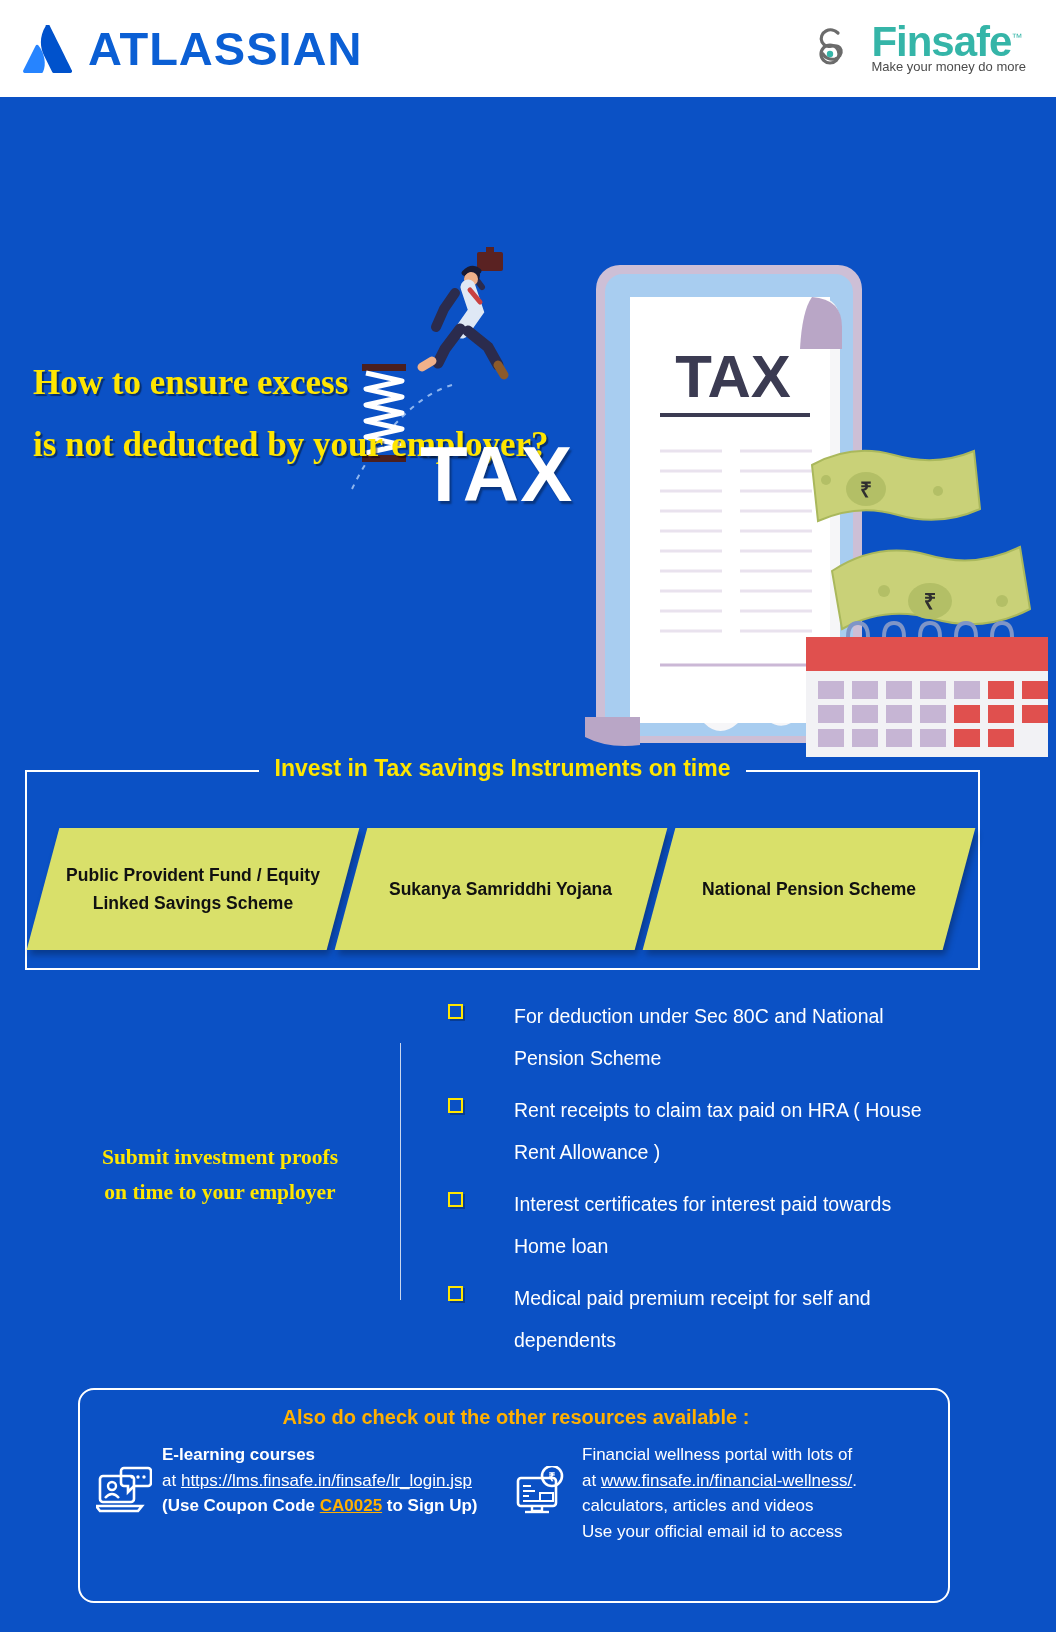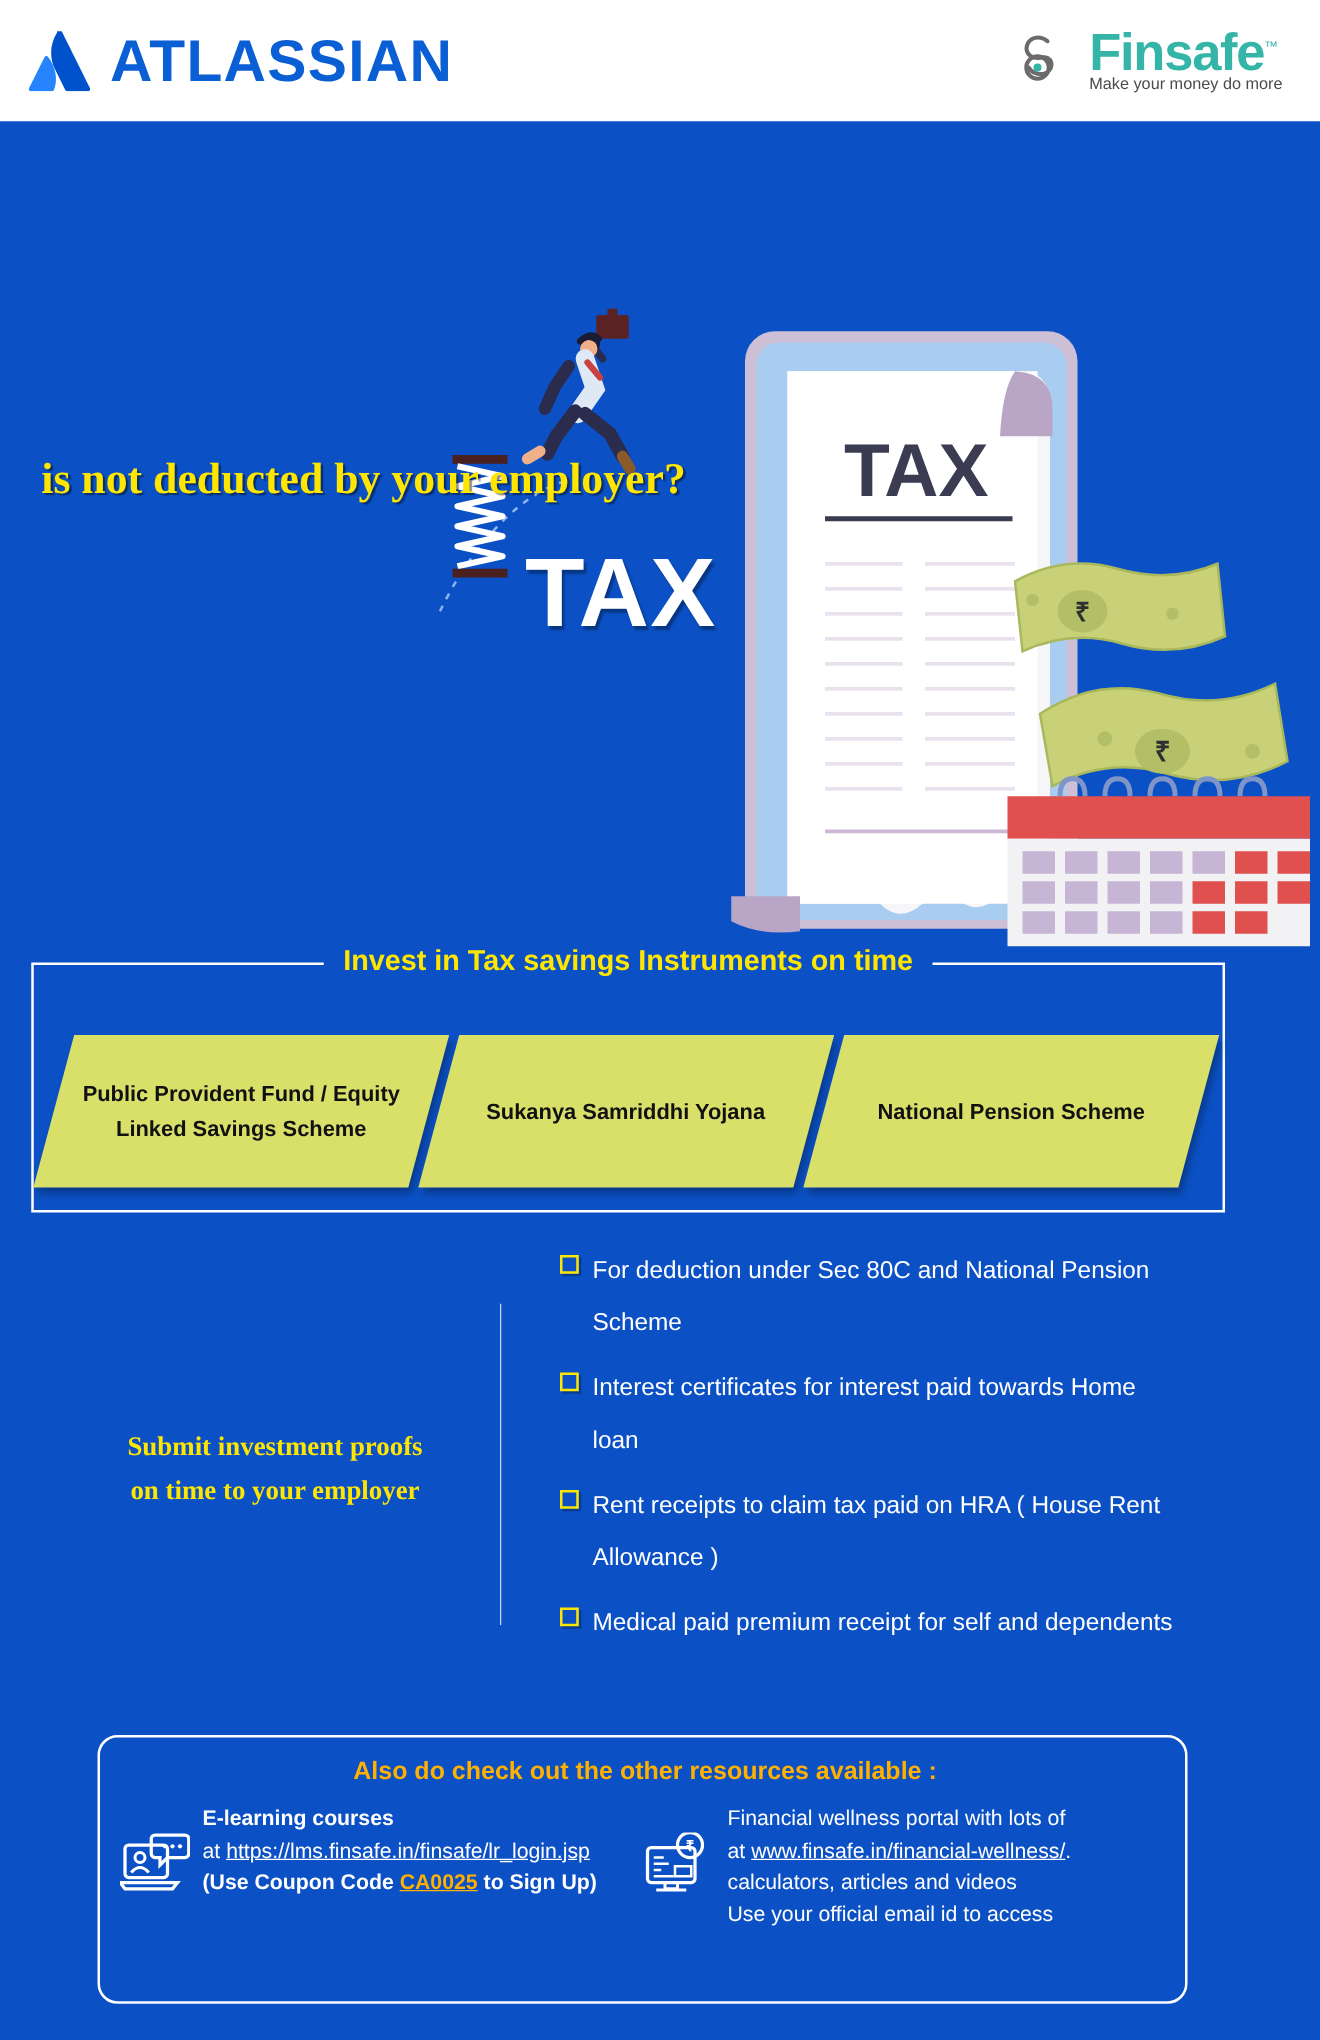--- a/index.html
+++ b/index.html
@@ -221,20 +221,21 @@
     border: 2.5px solid #ffe600;
     margin-top: 9px;
     box-sizing: border-box;
     box-shadow: 2px 2px 0 rgba(0,0,0,0.25);
   }
   .proof-text {
     font-family: "Liberation Sans", sans-serif;
     font-size: 19.5px;
     line-height: 42px;
     color: #ffffff;
+    margin-left: 40px;
   }
 
   
   .resources {
     position: absolute;
     left: 78px;
     top: 1388px;
     width: 872px;
     height: 215px;
     border: 2px solid #ffffff;
@@ -399,20 +400,21 @@
           <rect x="954" y="608" width="26" height="18"></rect>
             <rect x="988" y="608" width="26" height="18"></rect>
           <rect x="1022" y="608" width="26" height="18"></rect>
           <rect x="954" y="632" width="26" height="18"></rect>
             <rect x="988" y="632" width="26" height="18"></rect>
         </g>
       </g>
     </svg>
 
     <div class="headline">
+      <span class="l1">How to ensure excess</span>
       <span class="l2">is not deducted by your employer?</span>
     </div>
 
     <div class="taxword">TAX</div>
   </div>
 
   <div class="invest-box"></div>
   <div class="invest-title">
     <span>Invest in Tax savings Instruments on time</span>
   </div>
@@ -434,25 +436,25 @@
       <div>on time to your employer</div>
     </div>
     <div class="proofs-divider"></div>
     <div class="proof-list">
       <div class="proof-item">
         <span class="proof-box"></span>
         <span class="proof-text">For deduction under Sec 80C and National Pension Scheme</span>
       </div>
       <div class="proof-item">
         <span class="proof-box"></span>
-        <span class="proof-text">Interest certificates for interest paid towards Home loan</span>
+        <span class="proof-text">Rent receipts to claim tax paid on HRA ( House Rent Allowance )</span>
       </div>
       <div class="proof-item">
         <span class="proof-box"></span>
-        <span class="proof-text">Rent receipts to claim tax paid on HRA ( House Rent Allowance )</span>
+        <span class="proof-text">Interest certificates for interest paid towards Home loan</span>
       </div>
       <div class="proof-item">
         <span class="proof-box"></span>
         <span class="proof-text">Medical paid premium receipt for self and dependents</span>
       </div>
     </div>
   </div>
 
   <div class="resources">
     <div class="resources-title">Also do check out the other resources available :</div>

